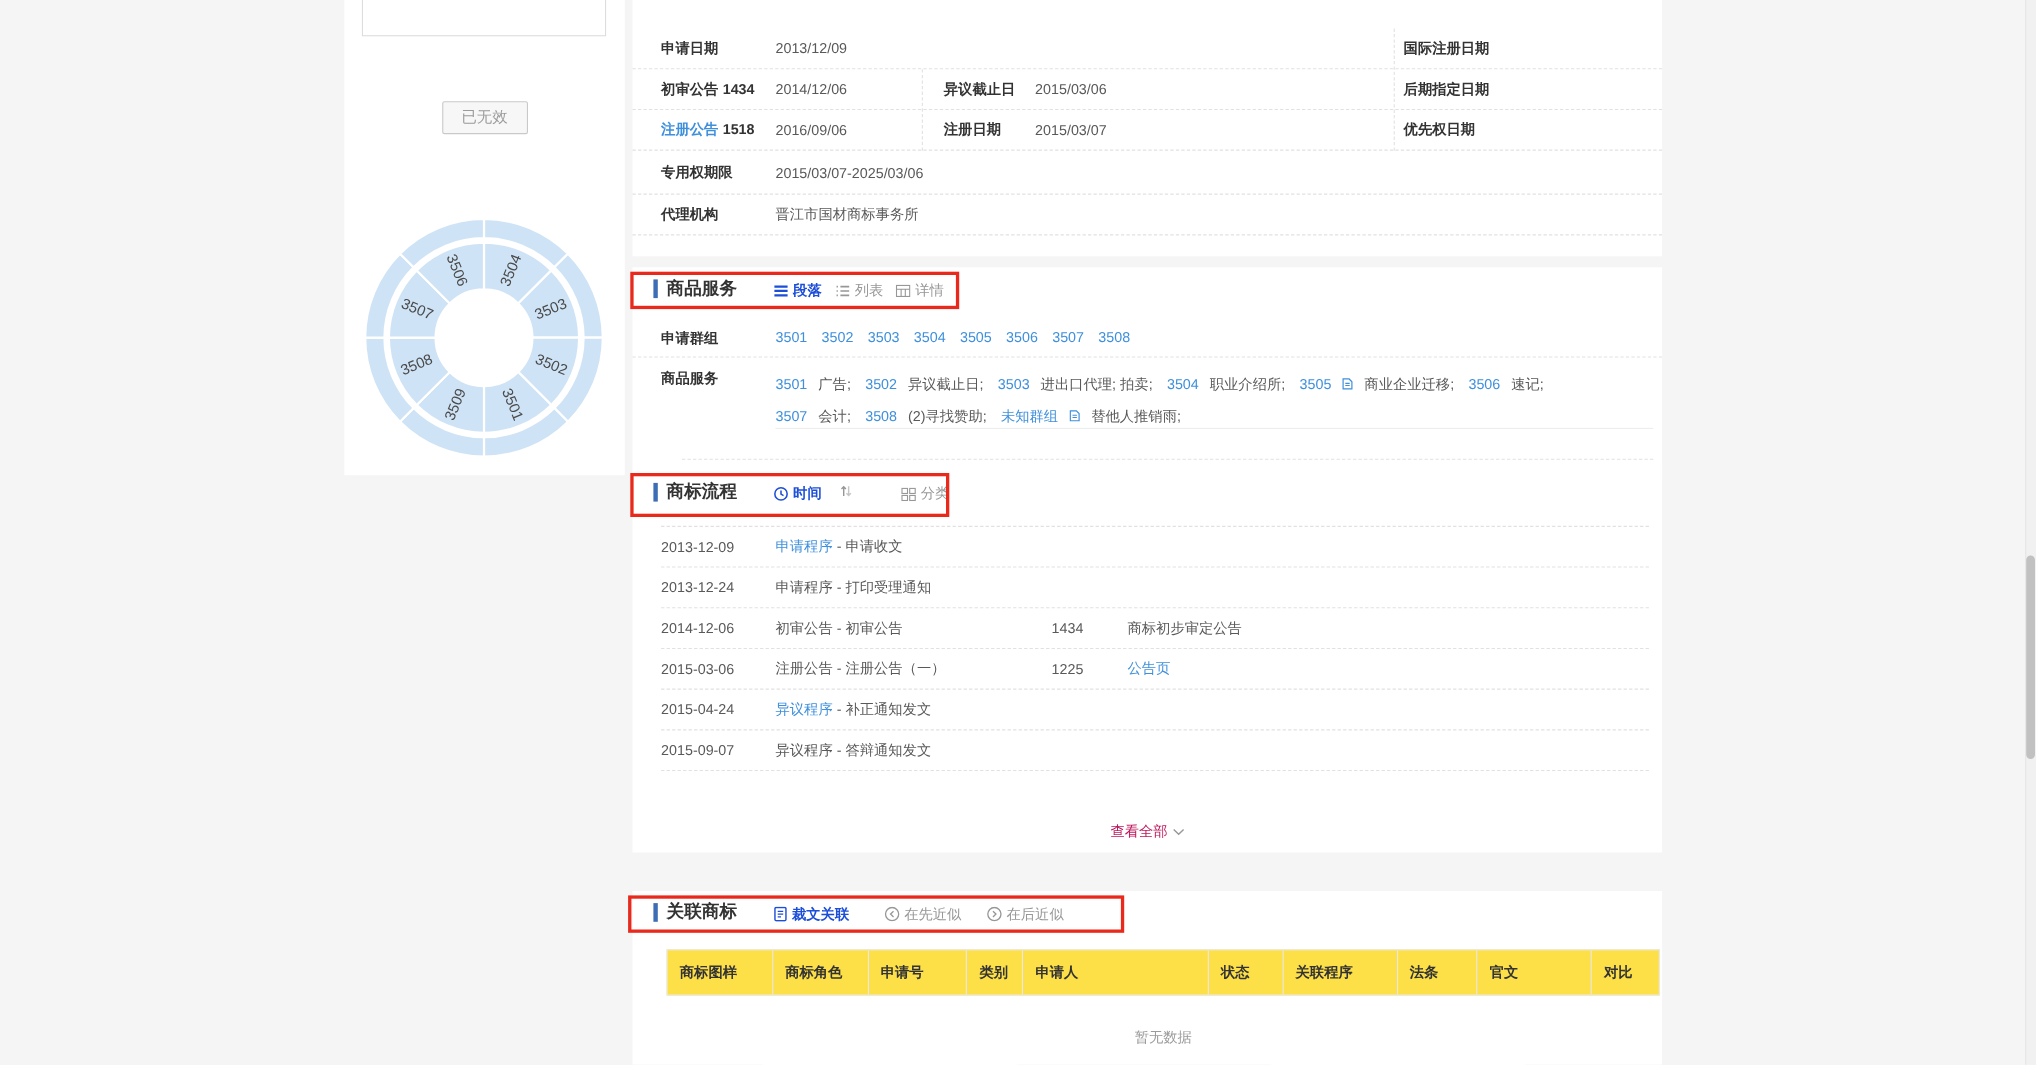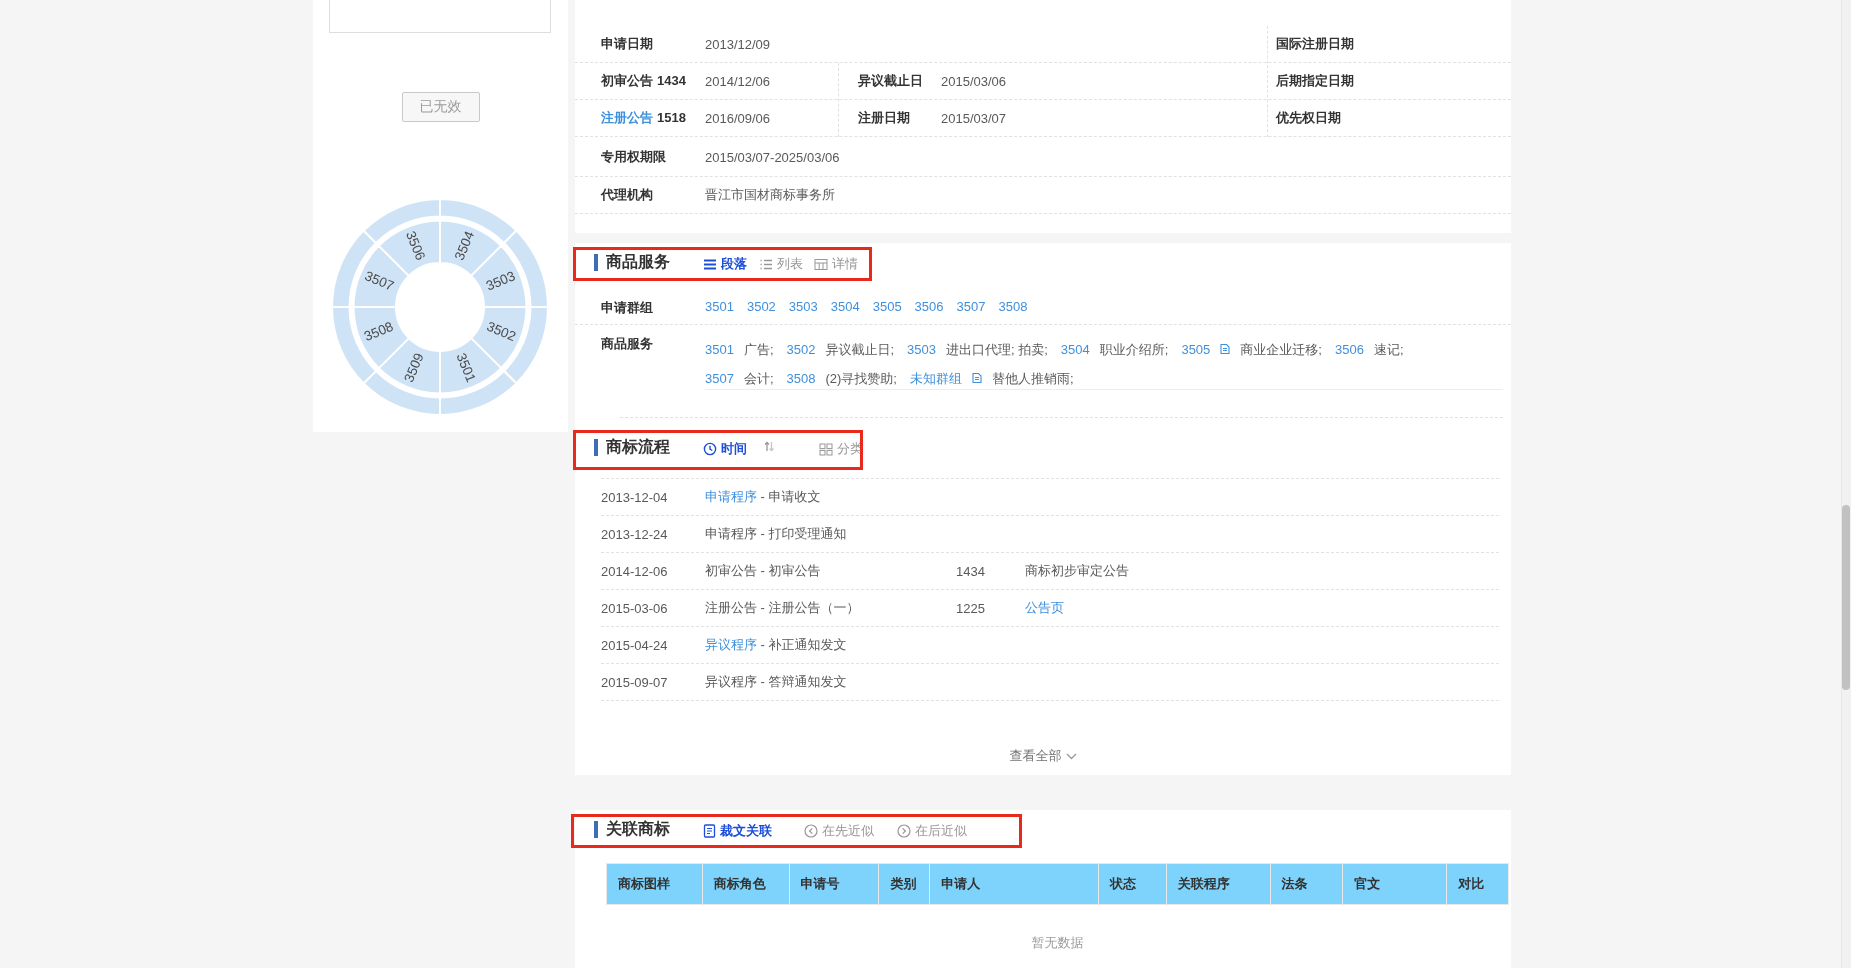--- a/index.html
+++ b/index.html
@@ -60,26 +60,26 @@
 
   
   #flow-rows { position:absolute; top:50px; left:0; width:936px; }
   .flow-row { position:relative; height:37px; border-bottom:1px dashed #e1e1e1; margin:0 12px 0 26px; }
   .flow-row .f-date  { position:absolute; left:0;   top:50%; transform:translateY(-50%); color:#595959; }
   .flow-row .f-desc  { position:absolute; left:104px; top:50%; transform:translateY(-50%); color:#595959; white-space:nowrap; }
   .flow-row .f-num   { position:absolute; left:355px; top:50%; transform:translateY(-50%); color:#595959; }
   .flow-row .f-extra { position:absolute; left:424px; top:50%; transform:translateY(-50%); white-space:nowrap; }
   #flow-rows > .flow-top { border-top:1px dashed #e1e1e1; margin:0 12px 0 26px; height:0; }
   #view-all { position:absolute; left:0; top:309px; width:936px; height:38px; text-align:center;
-    line-height:38px; color:#737373; cursor:pointer; }
+    line-height:38px; color:#be185d; cursor:pointer; }
   #view-all svg { vertical-align:middle; margin-left:4px; color:#999; }
 
   
   #rel-table { position:absolute; left:31px; top:53px; width:903px; }
-  #rel-head { display:flex; background:#7dd3fc; border:1px solid #e8e8e8; height:42px; }
+  #rel-head { display:flex; background:#fde047; border:1px solid #e8e8e8; height:42px; }
   #rel-head .hc { display:flex; align-items:center; padding-left:11px; font-weight:bold; color:#333;
     border-right:1px solid #e8e8e8; height:100%; overflow:hidden; }
   #rel-head .hc:last-child { border-right:none; }
   #rel-empty { height:75px; display:flex; align-items:center; justify-content:center; color:#9b9b9b; }
 
   
   #scroll-track { position:absolute; right:0; top:0; width:10px; height:968px; background:#f1f1f1;
     border-left:1px solid #e6e6e6; }
   #scroll-thumb { position:absolute; right:1px; top:505px; width:8px; height:185px; background:#c1c1c1;
     border-radius:4px; cursor:pointer; }
@@ -220,21 +220,21 @@
           <rect x="8" y="7.4" width="5" height="4.6" fill="none" stroke="currentColor"></rect>
         </svg>
       <span>分类</span>
     </span>
   </div>
   <div class="red-box" style="left:-2px;top:2px;width:290px;height:40px;"></div>
 
   <div id="flow-rows">
       <div class="flow-top"></div>
       <div class="flow-row">
-        <span class="f-date">2013-12-04</span>
+        <span class="f-date">2013-12-09</span>
         <span class="f-desc"><a class="lnk">申请程序</a> - 申请收文</span>
       </div>
       <div class="flow-row">
         <span class="f-date">2013-12-24</span>
         <span class="f-desc"><span>申请程序</span> - 打印受理通知</span>
       </div>
       <div class="flow-row">
         <span class="f-date">2014-12-06</span>
         <span class="f-desc"><span>初审公告</span> - 初审公告</span>
         <span class="f-num">1434</span>

